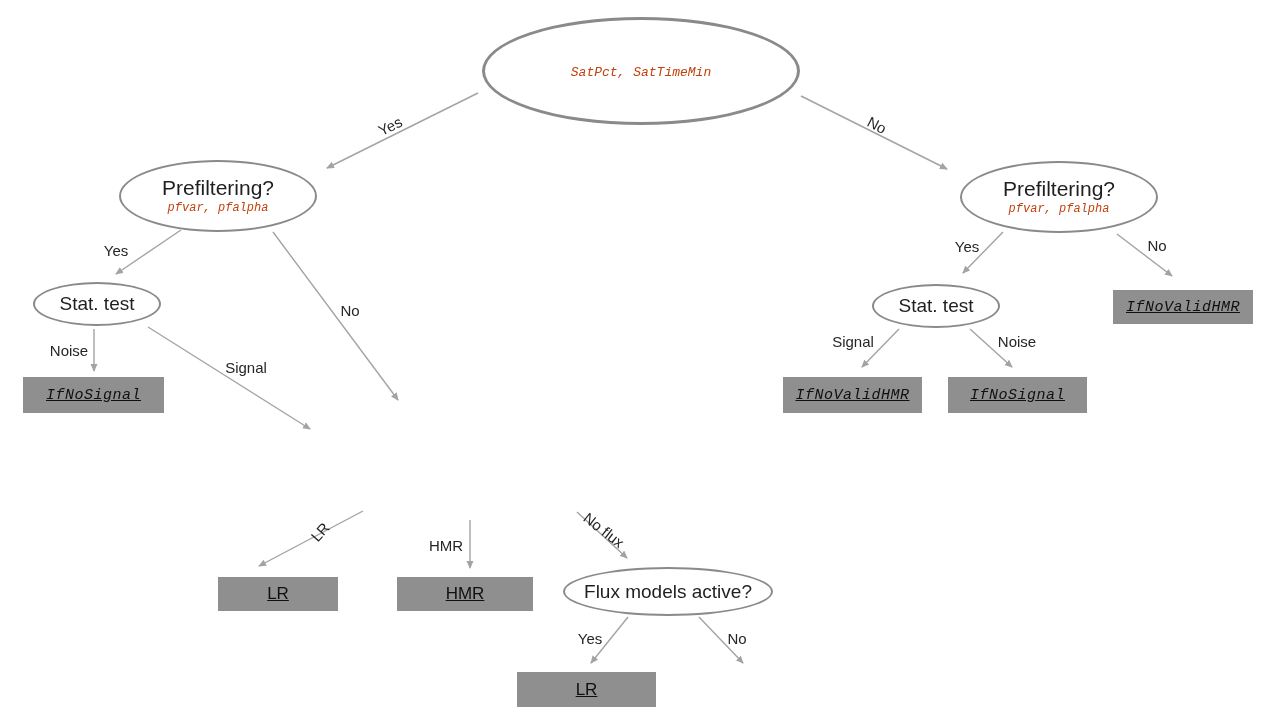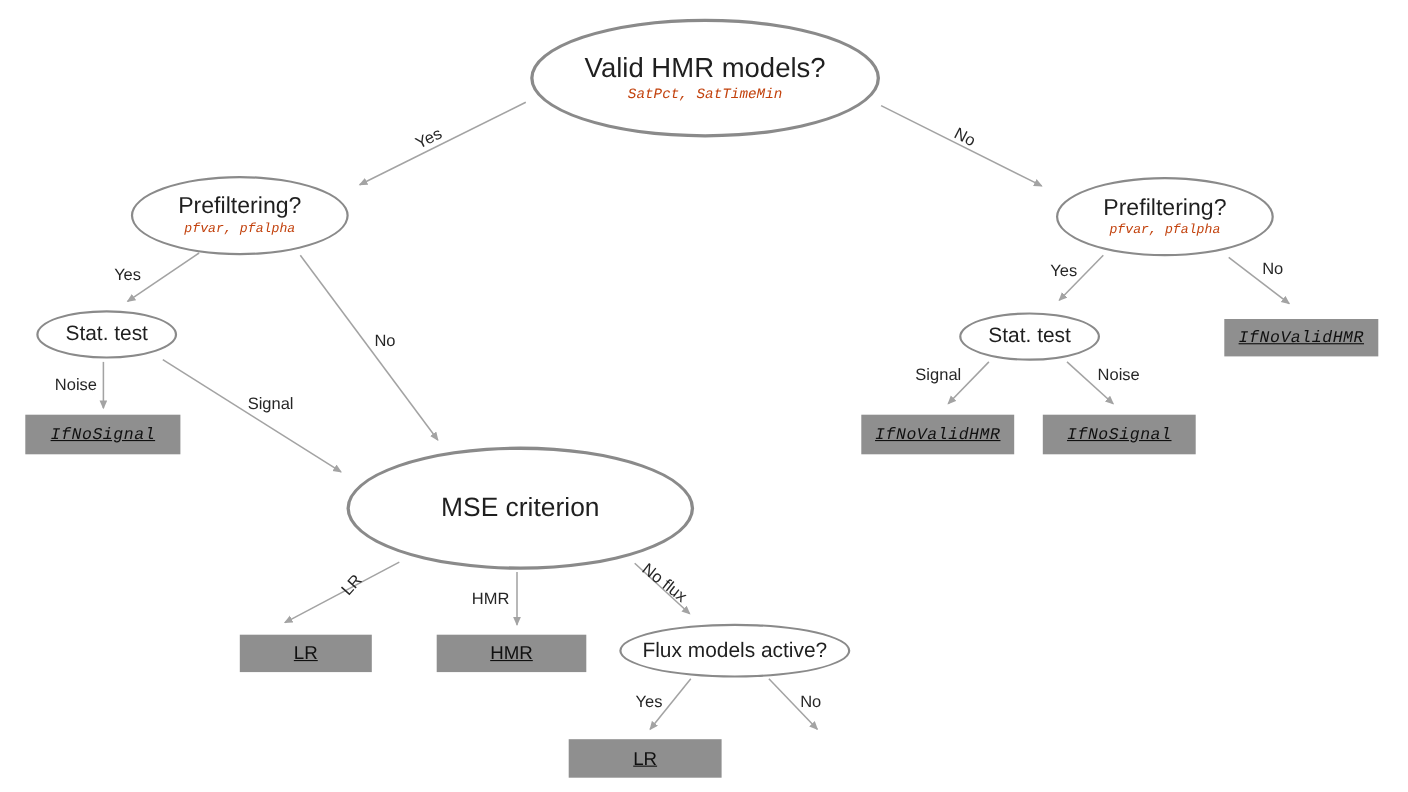--- a/index.html
+++ b/index.html
@@ -94,36 +94,32 @@
     <line x1="577" y1="512" x2="627" y2="558" marker-end="url(#arrow)"></line>
     <line x1="628" y1="617" x2="591" y2="663" marker-end="url(#arrow)"></line>
     <line x1="699" y1="617" x2="743" y2="663" marker-end="url(#arrow)"></line>
     <line x1="1003" y1="232" x2="963" y2="273" marker-end="url(#arrow)"></line>
     <line x1="1117" y1="234" x2="1172" y2="276" marker-end="url(#arrow)"></line>
     <line x1="899" y1="329" x2="862" y2="367" marker-end="url(#arrow)"></line>
     <line x1="970" y1="329" x2="1012" y2="367" marker-end="url(#arrow)"></line>
   </svg>
 
   <div class="node big" style="left:482px; top:17px; width:318px; height:108px;">
-    <span class="title" style="font-size:25px;">Valid HMR models?</span>
     <span class="subtitle" style="font-size:13px;">SatPct, SatTimeMin</span>
   </div>
 
   <div class="node" style="left:119px; top:160px; width:198px; height:72px;">
     <span class="title" style="font-size:21px;">Prefiltering?</span>
     <span class="subtitle" style="font-size:12px;">pfvar, pfalpha</span>
   </div>
 
   <div class="node" style="left:33px; top:282px; width:128px; height:44px;">
     <span class="title" style="font-size:19px;">Stat. test</span>
   </div>
 
-  <div class="node big" style="left:315px; top:406px; width:316px; height:112px;">
-    <span class="title" style="font-size:24px;">MSE criterion</span>
-  </div>
 
   <div class="node" style="left:563px; top:567px; width:210px; height:49px;">
     <span class="title" style="font-size:19px;">Flux models active?</span>
   </div>
 
   <div class="node" style="left:960px; top:161px; width:198px; height:72px;">
     <span class="title" style="font-size:21px;">Prefiltering?</span>
     <span class="subtitle" style="font-size:12px;">pfvar, pfalpha</span>
   </div>
 

